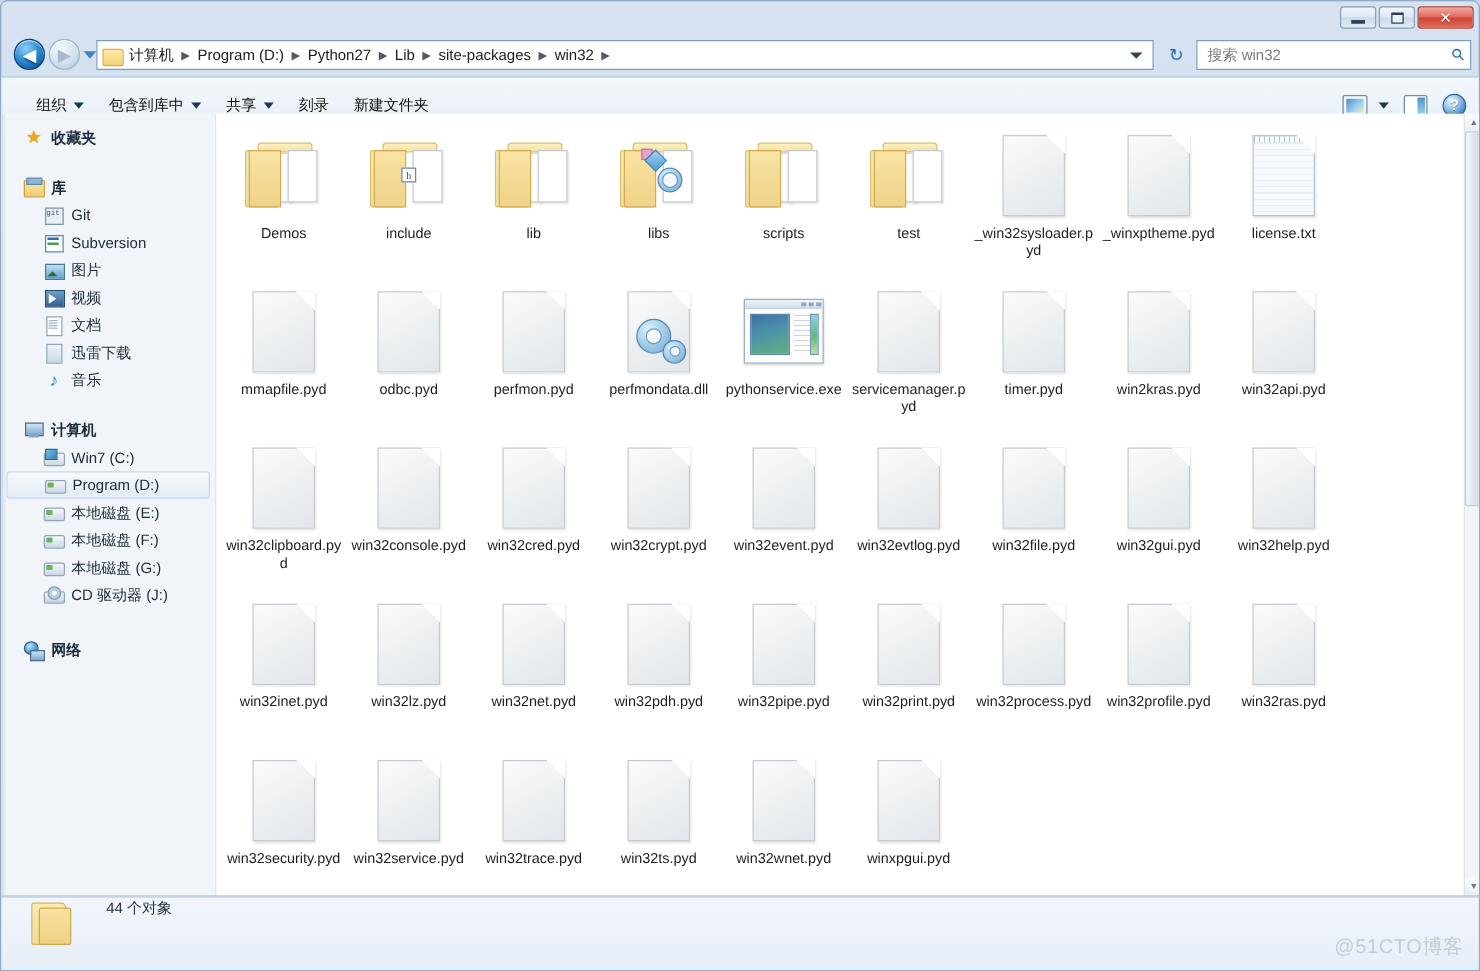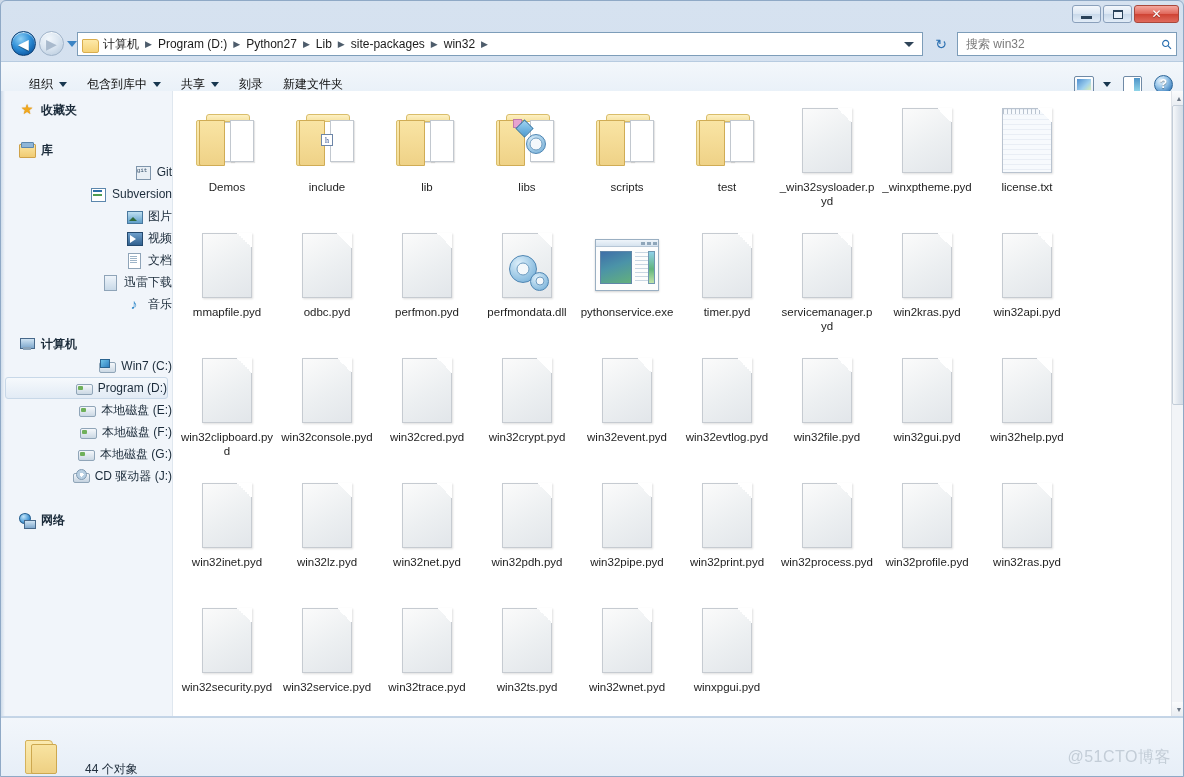--- a/index.html
+++ b/index.html
@@ -152,21 +152,21 @@
   }
   #sidebar:before{
     content:""; position:absolute; left:0; top:0; width:4px; height:100%;
     background: linear-gradient(90deg,#cfdcea 0%, #f1f5fa 100%);
   }
   .navgroup { margin-bottom: 4px; }
   .navrow {
     display: flex; align-items: center; gap: 6px; height: 22px; font-size: 12px;
     color: #1b2b3a; padding-left: 18px; white-space: nowrap;
   }
-  .navrow.child { padding-left: 34px; justify-content: flex-end; }
+  .navrow.child { padding-left: 34px; }
   .navrow.head { font-weight: bold; }
   .navrow.selected {
     background: linear-gradient(180deg,#f6f9fc 0%, #e2ebf5 100%);
     border: 1px solid #c8d8e8; border-radius: 3px; margin: 0 4px 0 4px;
     padding-left: 30px; height: 22px;
   }
   .nico { width: 16px; height: 16px; flex: 0 0 16px; position: relative; }
   .nico.star { color: #f0a81e; font-size: 14px; line-height: 15px; text-align: center;
                text-shadow: 0 0 1px #c47f10; }
   .nico.lib:before {
@@ -415,21 +415,21 @@
     background: linear-gradient(90deg,#f6f8fa 0%, #dde4ec 50%, #cfd8e2 100%);
     border: 1px solid #c3cdd8; border-radius: 2px;
   }
   #vscroll .bottomarrow { position: absolute; left: 0; bottom: 0; }
 
   
   #status {
     position: absolute; left: 0; top: 716px; width: 1184px; height: 61px;
     background: linear-gradient(180deg,#f2f6fb 0%, #e6eef7 100%);
     border-top: 1px solid #c4d4e4;
-    display: flex; align-items: flex-end; padding-left: 22px;
+    display: flex; align-items: flex-start; padding-left: 22px;
   }
   #statusfolder { position: relative; width: 40px; height: 42px; margin-right: 22px; }
   #statusfolder .sb { position:absolute; left:2px; top:4px; width:28px; height:34px;
     background: linear-gradient(180deg,#fbeab0 0%,#f2d98e 100%); border:1px solid #d5b25c; border-radius:2px 4px 2px 2px;}
   #statusfolder .sf { position:absolute; left:8px; top:8px; width:26px; height:30px;
     background: linear-gradient(180deg,#f8e3a1 0%,#eed083 100%); border:1px solid #cda84f; border-radius:2px;}
   #statustext { font-size: 12px; color: #23313f; }
   #watermark {
     position: absolute; right: 14px; bottom: 10px;
     font-size: 16px; color: #c3cdd7; letter-spacing: .5px;
@@ -768,29 +768,29 @@
               </span>
             </div>
             <div class="lbl">pythonservice.exe</div>
           </div>
           <div class="tile">
             <div class="ibox">
               <span class="ic-file">
                 <span class="fold2"></span>
               </span>
             </div>
+            <div class="lbl">servicemanager.pyd</div>
+          </div>
+          <div class="tile">
+            <div class="ibox">
+              <span class="ic-file">
+                <span class="fold2"></span>
+              </span>
+            </div>
             <div class="lbl">timer.pyd</div>
-          </div>
-          <div class="tile">
-            <div class="ibox">
-              <span class="ic-file">
-                <span class="fold2"></span>
-              </span>
-            </div>
-            <div class="lbl">servicemanager.pyd</div>
           </div>
           <div class="tile">
             <div class="ibox">
               <span class="ic-file">
                 <span class="fold2"></span>
               </span>
             </div>
             <div class="lbl">win2kras.pyd</div>
           </div>
           <div class="tile">

